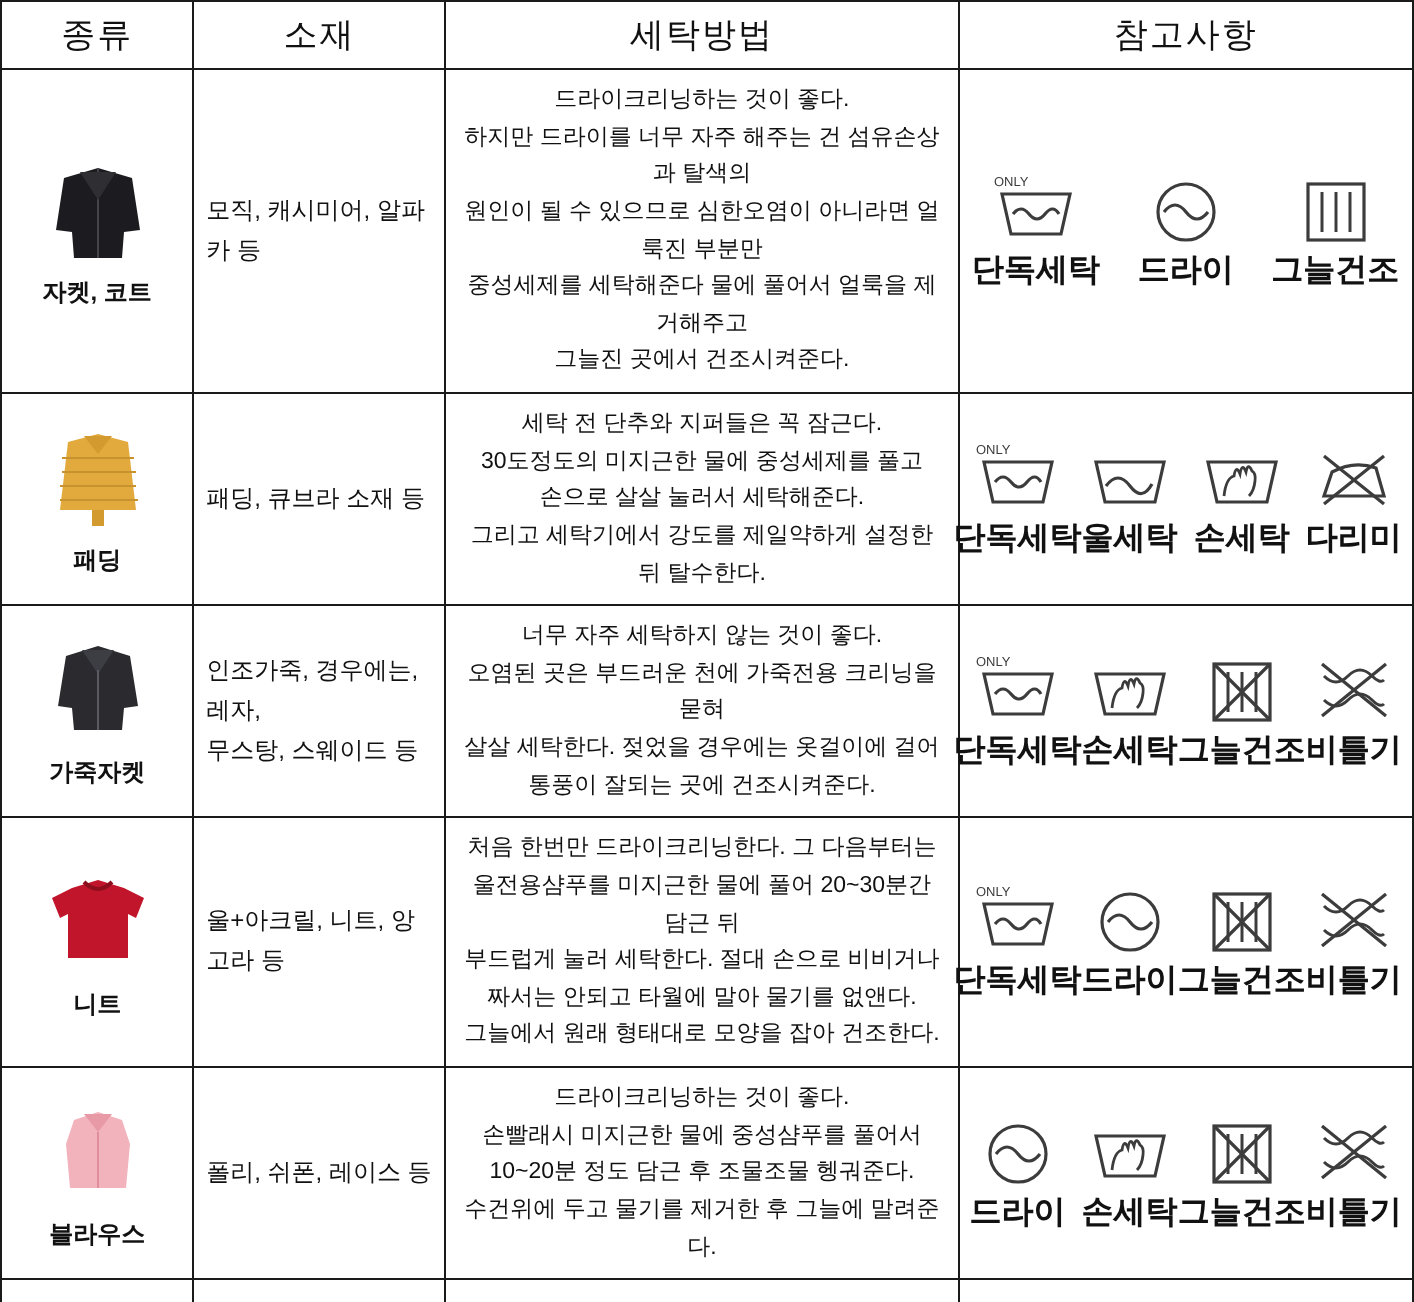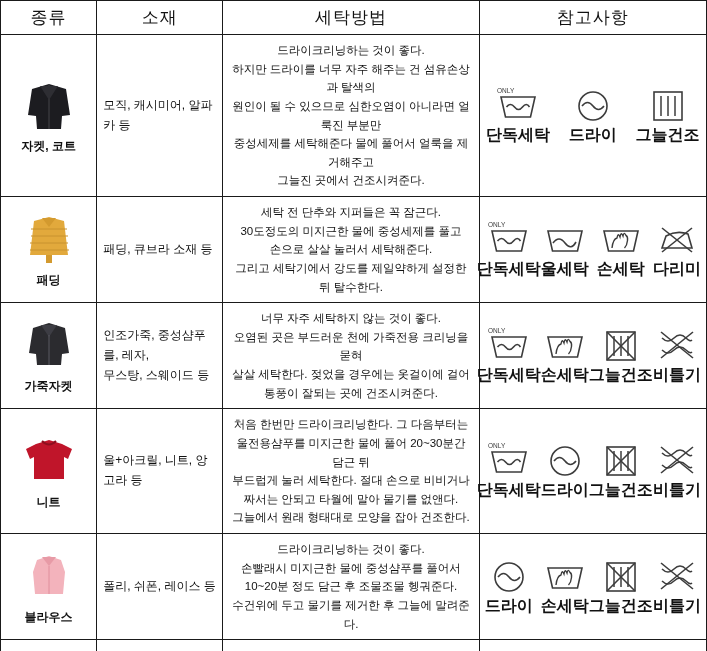--- a/index.html
+++ b/index.html
@@ -252,21 +252,21 @@
             <div class="garment-wrap">
               <svg width="74" height="60" viewBox="0 0 74 60">
         <path d="M21 13 L37 8 L53 13 L57 38 L50 39 L49 50 L25 50 L24 39 L17 38 Z" fill="#2b2b2f"></path>
         <path d="M29 10 L37 22 L45 10" fill="#3d3d44"></path>
         <line x1="37" y1="20" x2="37" y2="50" stroke="#5a5a62" stroke-width="1"></line>
       </svg>
             </div>
             <div class="type-label">가죽자켓</div>
           </td>
           <td class="material">
-            <div>인조가죽, 중성샴푸를, 레자,</div>
+            <div>인조가죽, 경우에는, 레자,</div>
             <div>무스탕, 스웨이드 등</div>
           </td>
           <td class="how">
             <div>너무 자주 세탁하지 않는 것이 좋다.</div>
             <div>오염된 곳은 부드러운 천에 가죽전용 크리닝을 묻혀</div>
             <div>살살 세탁한다. 젖었을 경우에는 옷걸이에 걸어</div>
             <div><span class="b">통풍이 잘되는 곳에 건조시켜준다.</span></div>
           </td>
           <td class="note">
             <div class="icons">

